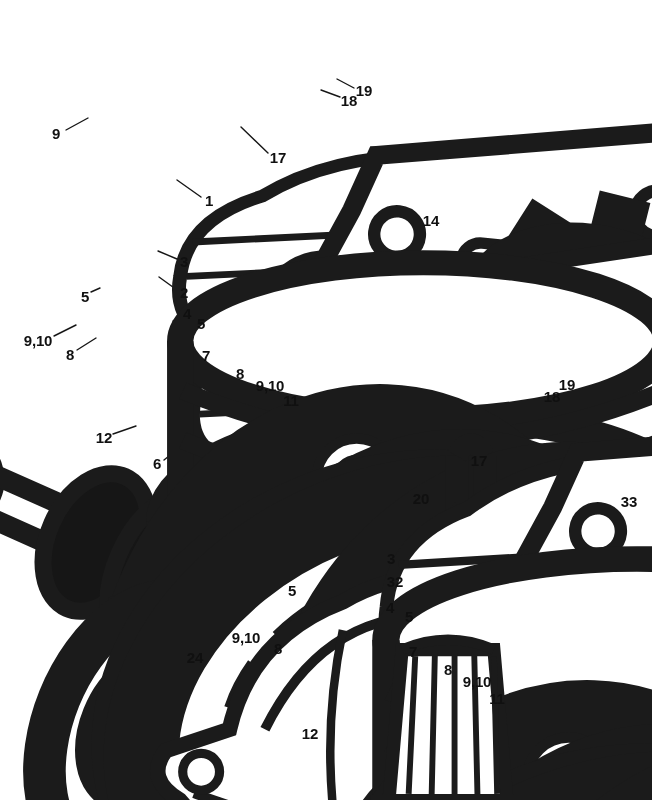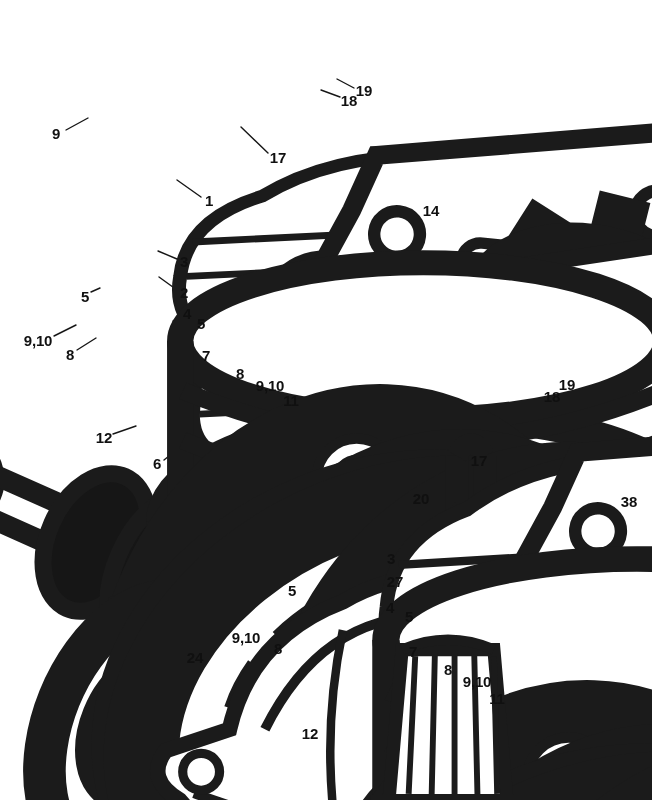--- a/index.html
+++ b/index.html
@@ -281,42 +281,42 @@
     <use href="#sym-bolt" transform="translate(377,714) scale(0.92)"></use>
     <use href="#sym-tube" transform="translate(122,630)"></use>
   </g>
 </svg>
 
 <div class="lbl" style="left:56px;top:133px">9</div>
 <div class="lbl" style="left:209px;top:200px">1</div>
 <div class="lbl" style="left:278px;top:157px">17</div>
 <div class="lbl" style="left:349px;top:100px">18</div>
 <div class="lbl" style="left:364px;top:90px">19</div>
-<div class="lbl" style="left:431px;top:210px">14</div>
+<div class="lbl" style="left:431px;top:220px">14</div>
 <div class="lbl" style="left:184px;top:261px">3</div>
 <div class="lbl" style="left:184px;top:292px">2</div>
 <div class="lbl" style="left:85px;top:296px">5</div>
 <div class="lbl" style="left:187px;top:313px">4</div>
 <div class="lbl" style="left:201px;top:323px">5</div>
 <div class="lbl" style="left:38px;top:340px">9,10</div>
 <div class="lbl" style="left:70px;top:354px">8</div>
 <div class="lbl" style="left:206px;top:355px">7</div>
 <div class="lbl" style="left:240px;top:373px">8</div>
 <div class="lbl" style="left:270px;top:385px">9,10</div>
 <div class="lbl" style="left:291px;top:400px">11</div>
 <div class="lbl" style="left:104px;top:437px">12</div>
 <div class="lbl" style="left:157px;top:463px">6</div>
 
 <div class="lbl" style="left:421px;top:498px">20</div>
 <div class="lbl" style="left:479px;top:460px">17</div>
 <div class="lbl" style="left:552px;top:396px">18</div>
 <div class="lbl" style="left:567px;top:384px">19</div>
-<div class="lbl" style="left:629px;top:501px">38</div>
+<div class="lbl" style="left:629px;top:501px">33</div>
 <div class="lbl" style="left:391px;top:558px">3</div>
-<div class="lbl" style="left:395px;top:581px">27</div>
+<div class="lbl" style="left:395px;top:581px">32</div>
 <div class="lbl" style="left:292px;top:590px">5</div>
 <div class="lbl" style="left:390px;top:607px">4</div>
 <div class="lbl" style="left:409px;top:616px">5</div>
 <div class="lbl" style="left:246px;top:637px">9,10</div>
 <div class="lbl" style="left:278px;top:648px">8</div>
 <div class="lbl" style="left:413px;top:651px">7</div>
 <div class="lbl" style="left:448px;top:669px">8</div>
 <div class="lbl" style="left:477px;top:681px">9,10</div>
 <div class="lbl" style="left:497px;top:698px">11</div>
 <div class="lbl" style="left:310px;top:733px">12</div>

